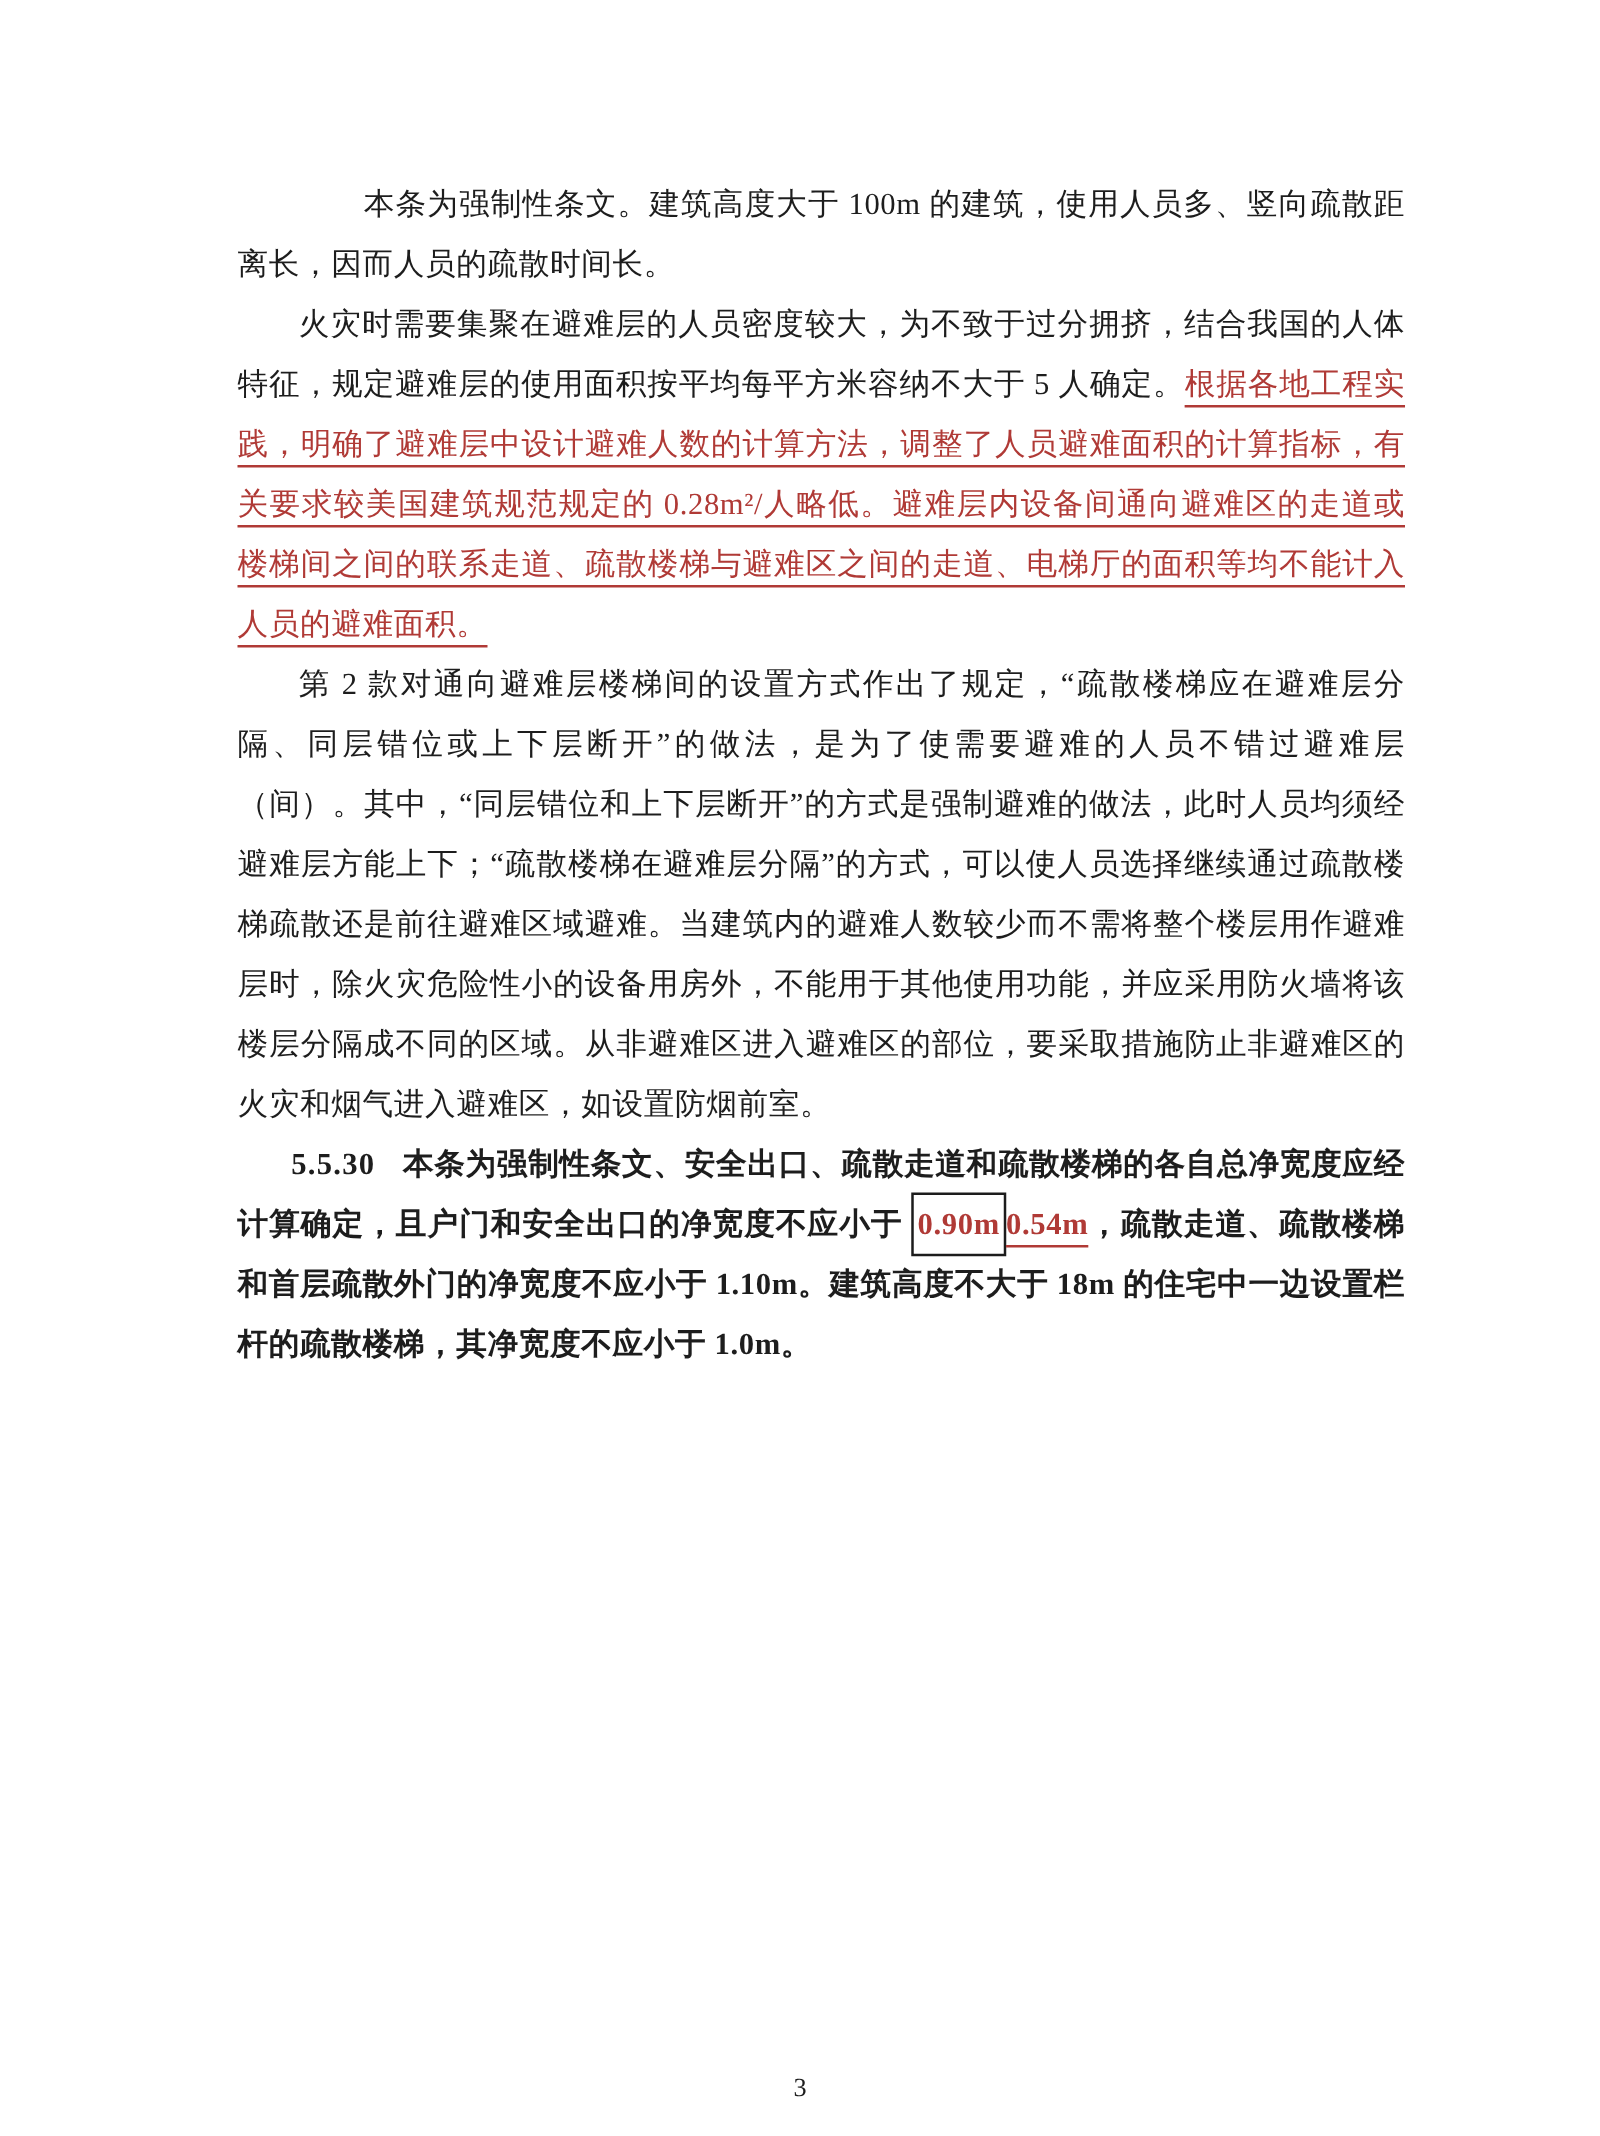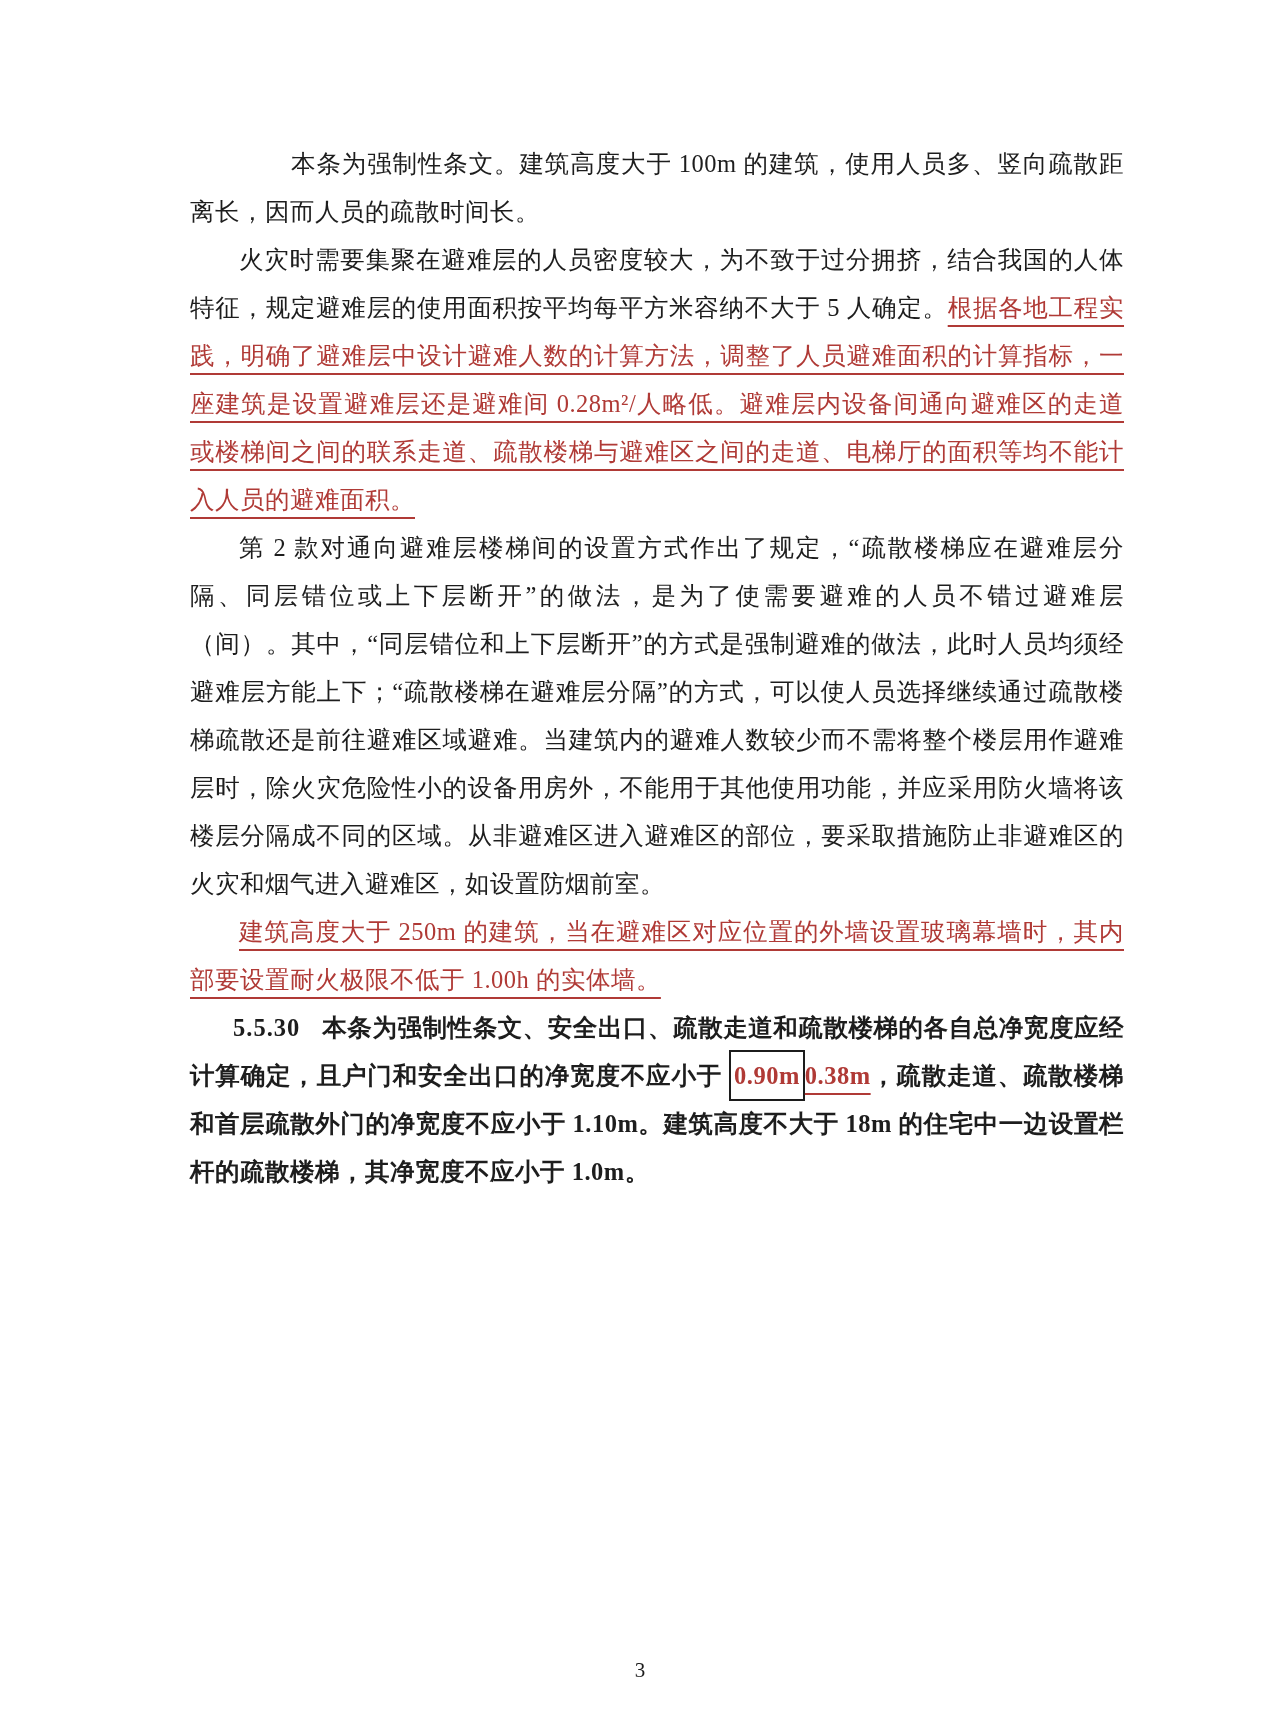--- a/index.html
+++ b/index.html
@@ -58,26 +58,25 @@
 </style>
 </head>
 <body>
 
 <div class="page">
   <div class="doc">
 
     <p class="indent-deep"><span>本条为强制性条文。建筑高度大于 100m 的建筑，使用人员多、竖向疏散距离长，因而人员的疏散时间长。</span></p>
 
 
-    <p class="indent"><span>火灾时需要集聚在避难层的人员密度较大，为不致于过分拥挤，结合我国的人体特征，规定避难层的使用面积按平均每平方米容纳不大于 5 人确定。</span><span class="u-red">根据各地工程实践，明确了避难层中设计避难人数的计算方法，调整了人员避难面积的计算指标，一座建筑是设置避难层还是避难间 0.28m²/人略低。避难层内设备间通向避难区的走道或楼梯间之间的联系走道、疏散楼梯与避难区之间的走道、电梯厅的面积等均不能计入人员的避难面积。</span></p>
+    <p class="indent"><span>火灾时需要集聚在避难层的人员密度较大，为不致于过分拥挤，结合我国的人体特征，规定避难层的使用面积按平均每平方米容纳不大于 5 人确定。</span><span class="u-red">根据各地工程实践，明确了避难层中设计避难人数的计算方法，调整了人员避难面积的计算指标，有关要求较美国建筑规范规定的 0.28m²/人略低。避难层内设备间通向避难区的走道或楼梯间之间的联系走道、疏散楼梯与避难区之间的走道、电梯厅的面积等均不能计入人员的避难面积。</span></p>
 
     <p class="indent"><span>第 2 款对通向避难层楼梯间的设置方式作出了规定，“疏散楼梯应在避难层分隔、同层错位或上下层断开”的做法，是为了使需要避难的人员不错过避难层（间）。其中，“同层错位和上下层断开”的方式是强制避难的做法，此时人员均须经避难层方能上下；“疏散楼梯在避难层分隔”的方式，可以使人员选择继续通过疏散楼梯疏散还是前往避难区域避难。当建筑内的避难人数较少而不需将整个楼层用作避难层时，除火灾危险性小的设备用房外，不能用于其他使用功能，并应采用防火墙将该楼层分隔成不同的区域。从非避难区进入避难区的部位，要采取措施防止非避难区的火灾和烟气进入避难区，如设置防烟前室。</span></p>
 
 
-    <p class="indent"><span class="u-red">建筑高度大于 250m 的建筑，当在避难区对应位置的外墙设置玻璃幕墙时，其内部要设置耐火极限不低于 1.00h 的实体墙。</span></p>
 
 
-    <p class="clause"><span class="num">5.5.30</span><span>本条为强制性条文、安全出口、疏散走道和疏散楼梯的各自总净宽度应经计算确定，且户门和安全出口的净宽度不应小于 </span><span class="boxed">0.90m</span><span class="u-red">0.38m</span><span>，疏散走道、疏散楼梯和首层疏散外门的净宽度不应小于 1.10m。建筑高度不大于 18m 的住宅中一边设置栏杆的疏散楼梯，其净宽度不应小于 1.0m。</span></p>
+    <p class="clause"><span class="num">5.5.30</span><span>本条为强制性条文、安全出口、疏散走道和疏散楼梯的各自总净宽度应经计算确定，且户门和安全出口的净宽度不应小于 </span><span class="boxed">0.90m</span><span class="u-red">0.54m</span><span>，疏散走道、疏散楼梯和首层疏散外门的净宽度不应小于 1.10m。建筑高度不大于 18m 的住宅中一边设置栏杆的疏散楼梯，其净宽度不应小于 1.0m。</span></p>
 
   </div>
 
   <div class="page-number">3</div>
 </div>
 
 </body></html>

